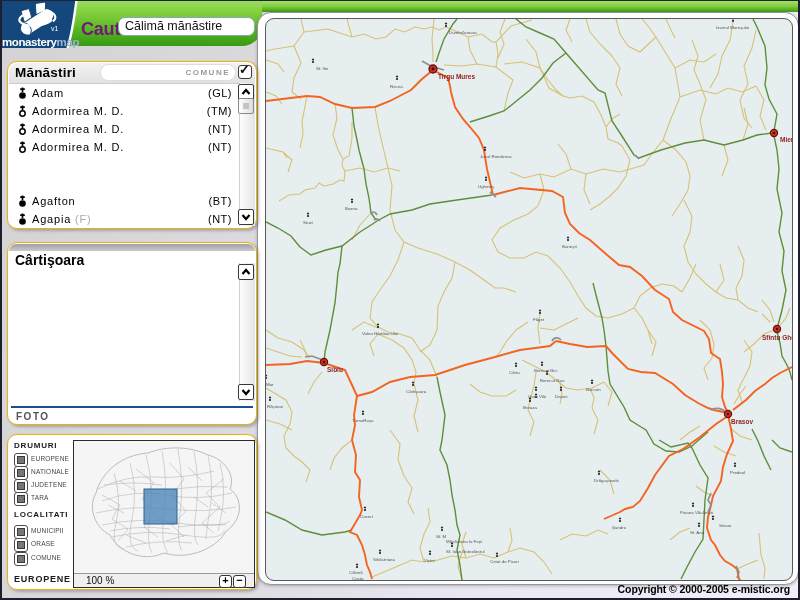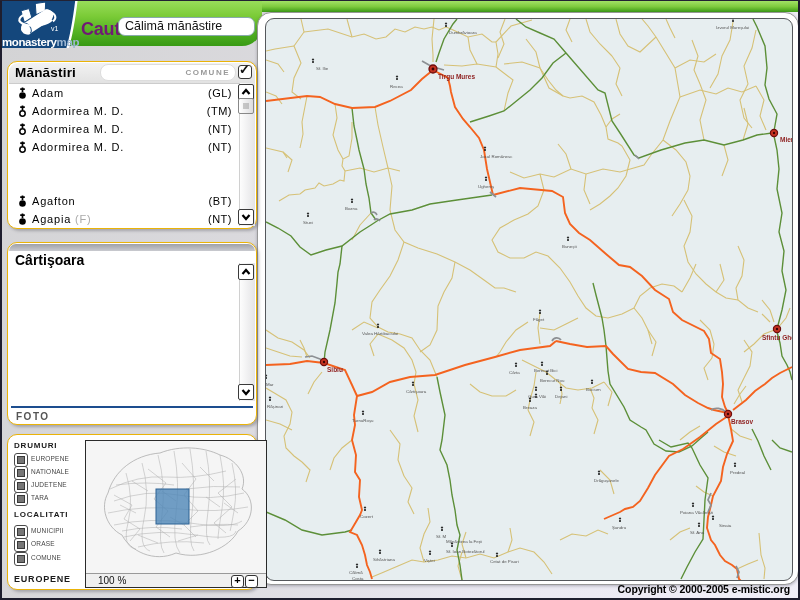--- a/index.html
+++ b/index.html
@@ -51,21 +51,21 @@
 #p2cap{left:1px;top:1px;width:246px;height:7px;border-radius:9px 9px 0 0;background:linear-gradient(#9fa1a8,#c9cacf);position:absolute;}
 #p2title{left:7px;top:9px;font-size:14px;font-weight:bold;color:#000;position:absolute;}
 #blueline{left:3px;top:163px;width:242px;height:2px;background:#1d4e8f;position:absolute;}
 #foto{left:8px;top:168px;font-size:10px;font-weight:bold;color:#555;letter-spacing:1.5px;position:absolute;}
 
 #p3{left:7px;top:434px;width:248px;height:154px;}
 .lbl3{position:absolute;font-size:8px;font-weight:bold;color:#1a1a1a;letter-spacing:0.8px;}
 .cb3{position:absolute;width:12px;height:12px;border:1.5px solid #4a4a4a;border-radius:3px;background:#fff;}
 .cb3 i{position:absolute;left:2px;top:2px;width:6px;height:6px;background:#767676;border:1px solid #3a3a3a;display:block;}
 .cl3{position:absolute;font-size:6.5px;color:#454545;letter-spacing:0.2px;}
-#mmap{left:77px;top:5px;width:180px;height:146px;border:1.5px solid #2a2a2a;background:#f5f5f5;position:absolute;}
+#mmap{left:65px;top:5px;width:180px;height:146px;border:1.5px solid #2a2a2a;background:#f5f5f5;position:absolute;}
 #zbar{position:absolute;left:0;bottom:0;width:100%;height:13px;background:#efefef;border-top:1px solid #999;}
 #zpct{position:absolute;left:12px;top:1px;font-size:10px;color:#111;}
 .zbtn{position:absolute;top:1px;width:11px;height:11px;background:#fff;border:1.5px solid #333;border-radius:3px;font-size:11px;font-weight:bold;line-height:9px;text-align:center;}
 
 #mapc{left:257px;top:12px;width:540px;height:571px;background:#fff;border:1px solid #979797;border-radius:14px;z-index:4;box-shadow:0 1px 3px rgba(60,60,80,.35);}
 #mapv{position:absolute;left:7px;top:5px;width:526px;height:561px;border:1.5px solid #55585c;border-radius:9px;background:#e7eef0;overflow:hidden;}
 #copy{right:10px;top:583px;font-size:10.5px;font-weight:bold;color:#000;z-index:6;letter-spacing:-0.1px;}
 </style>
 </head>
 <body>

